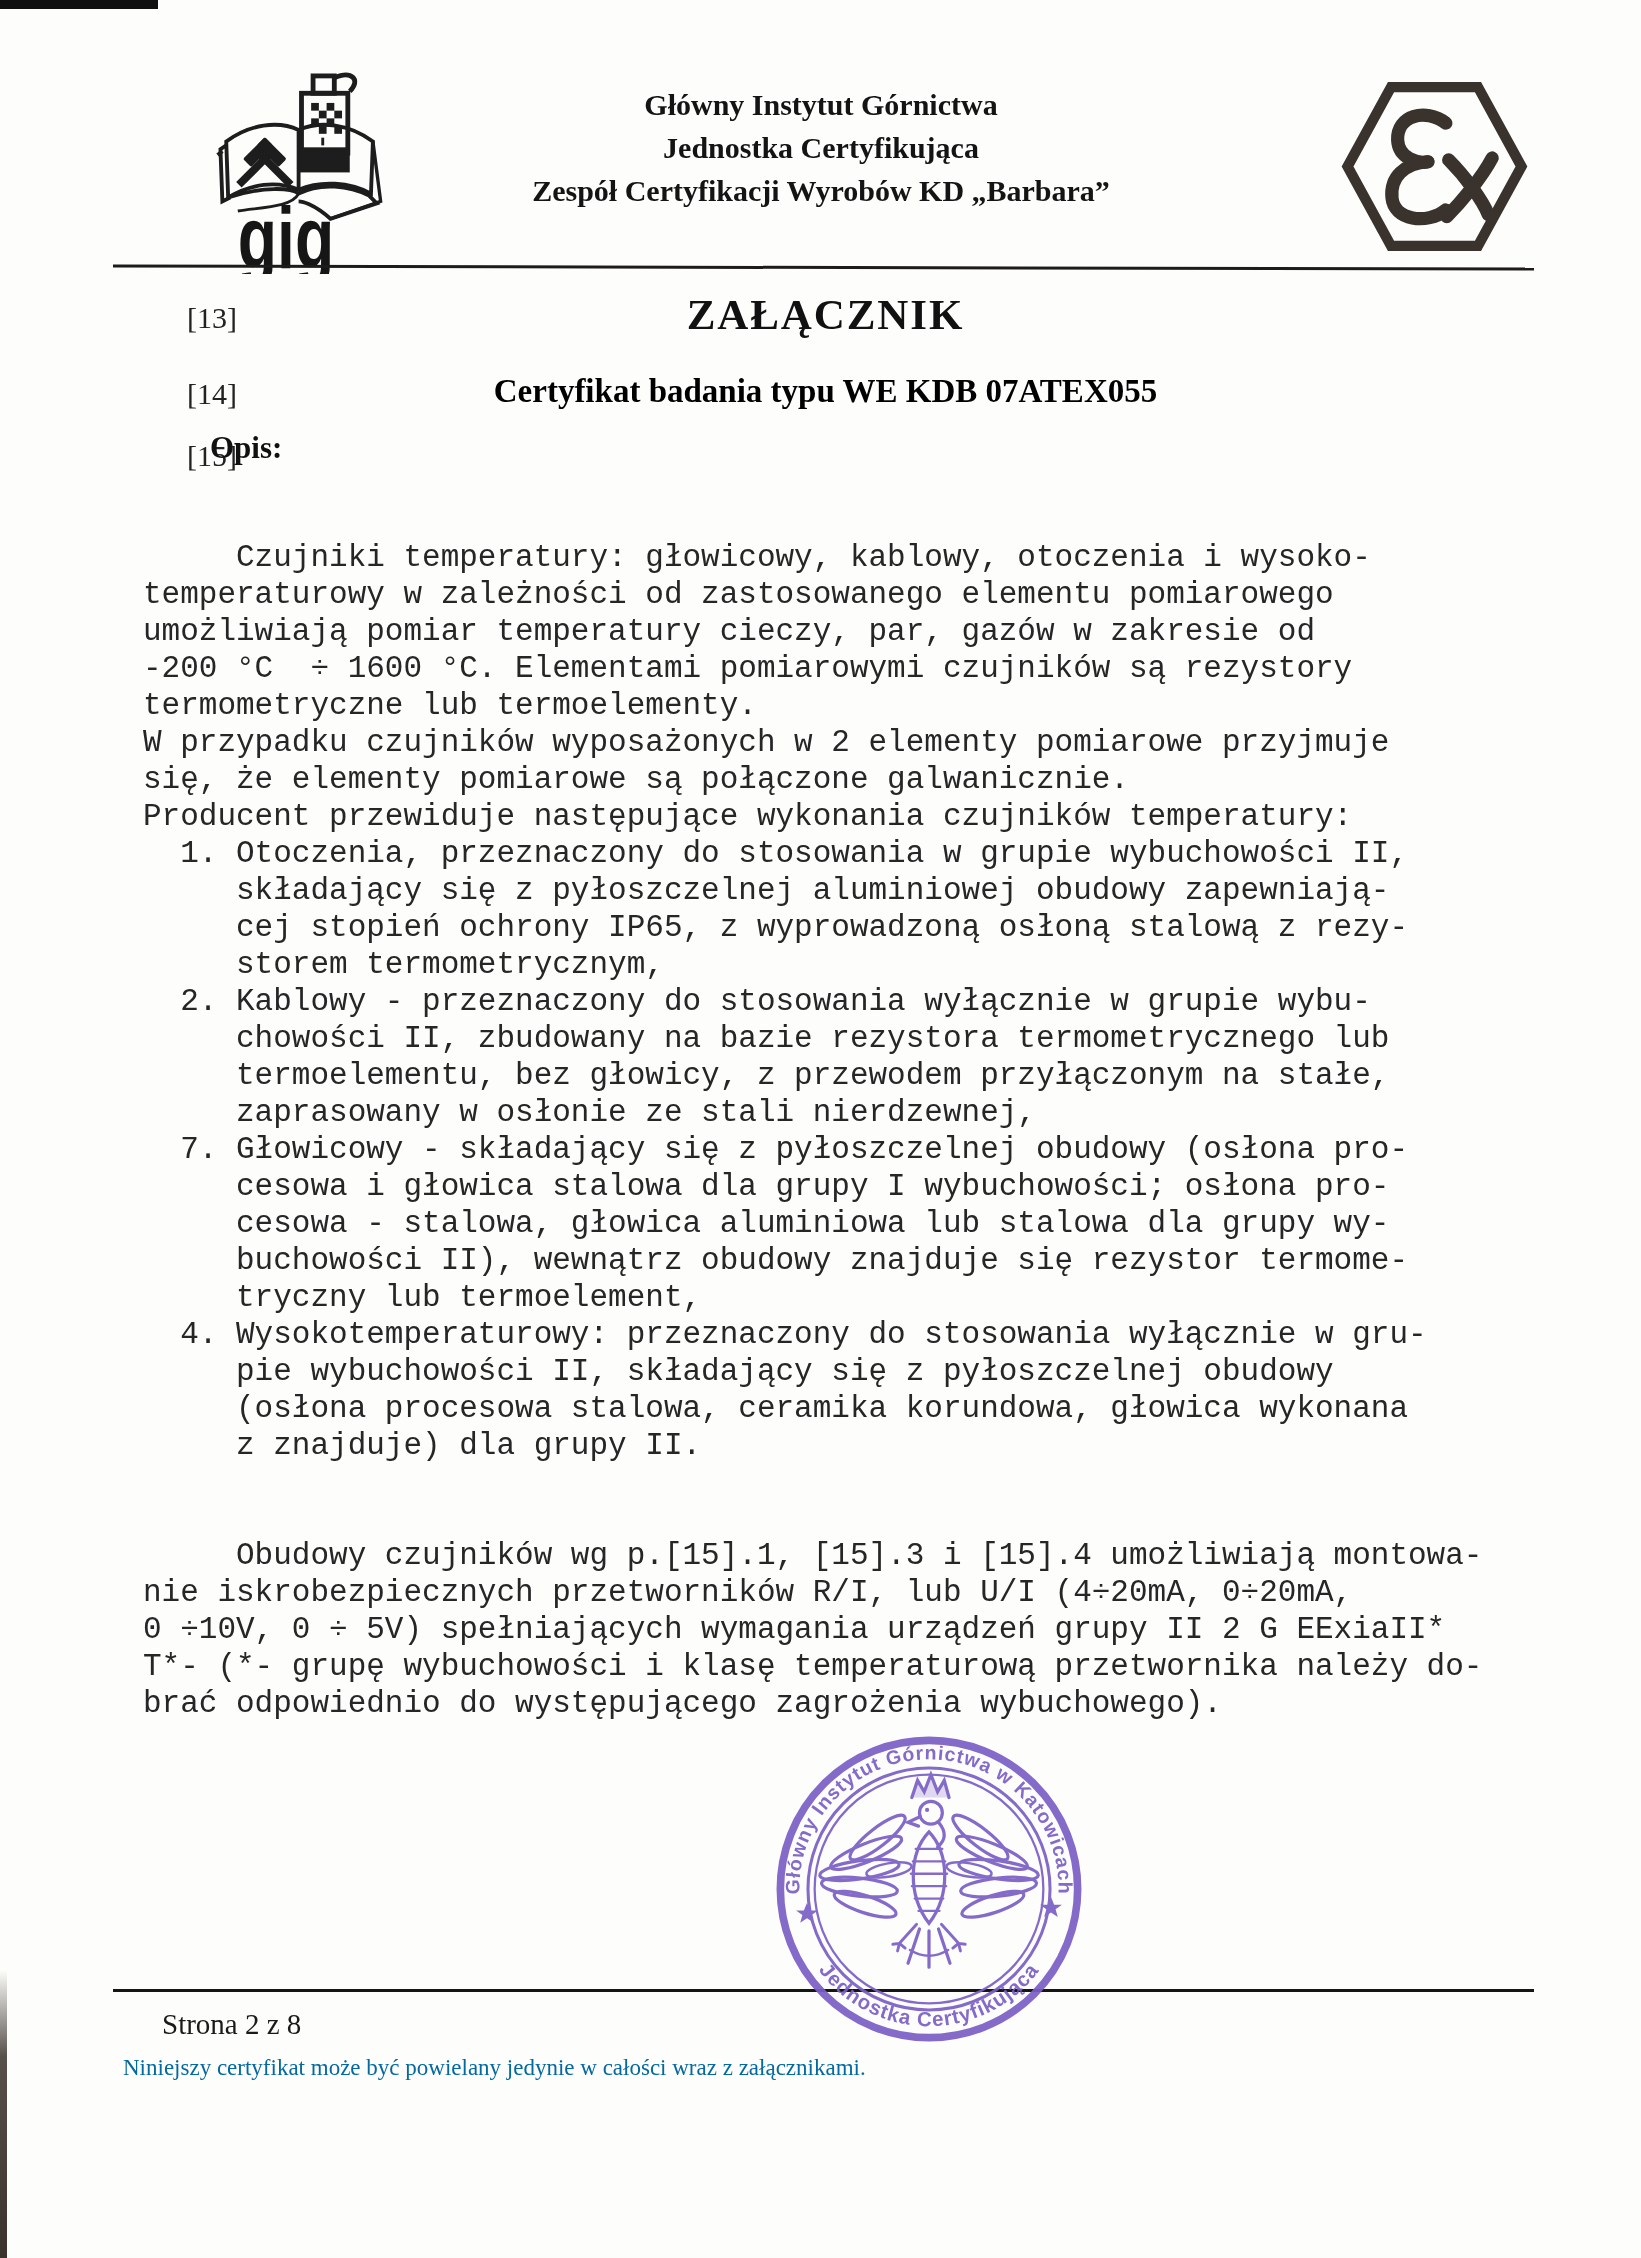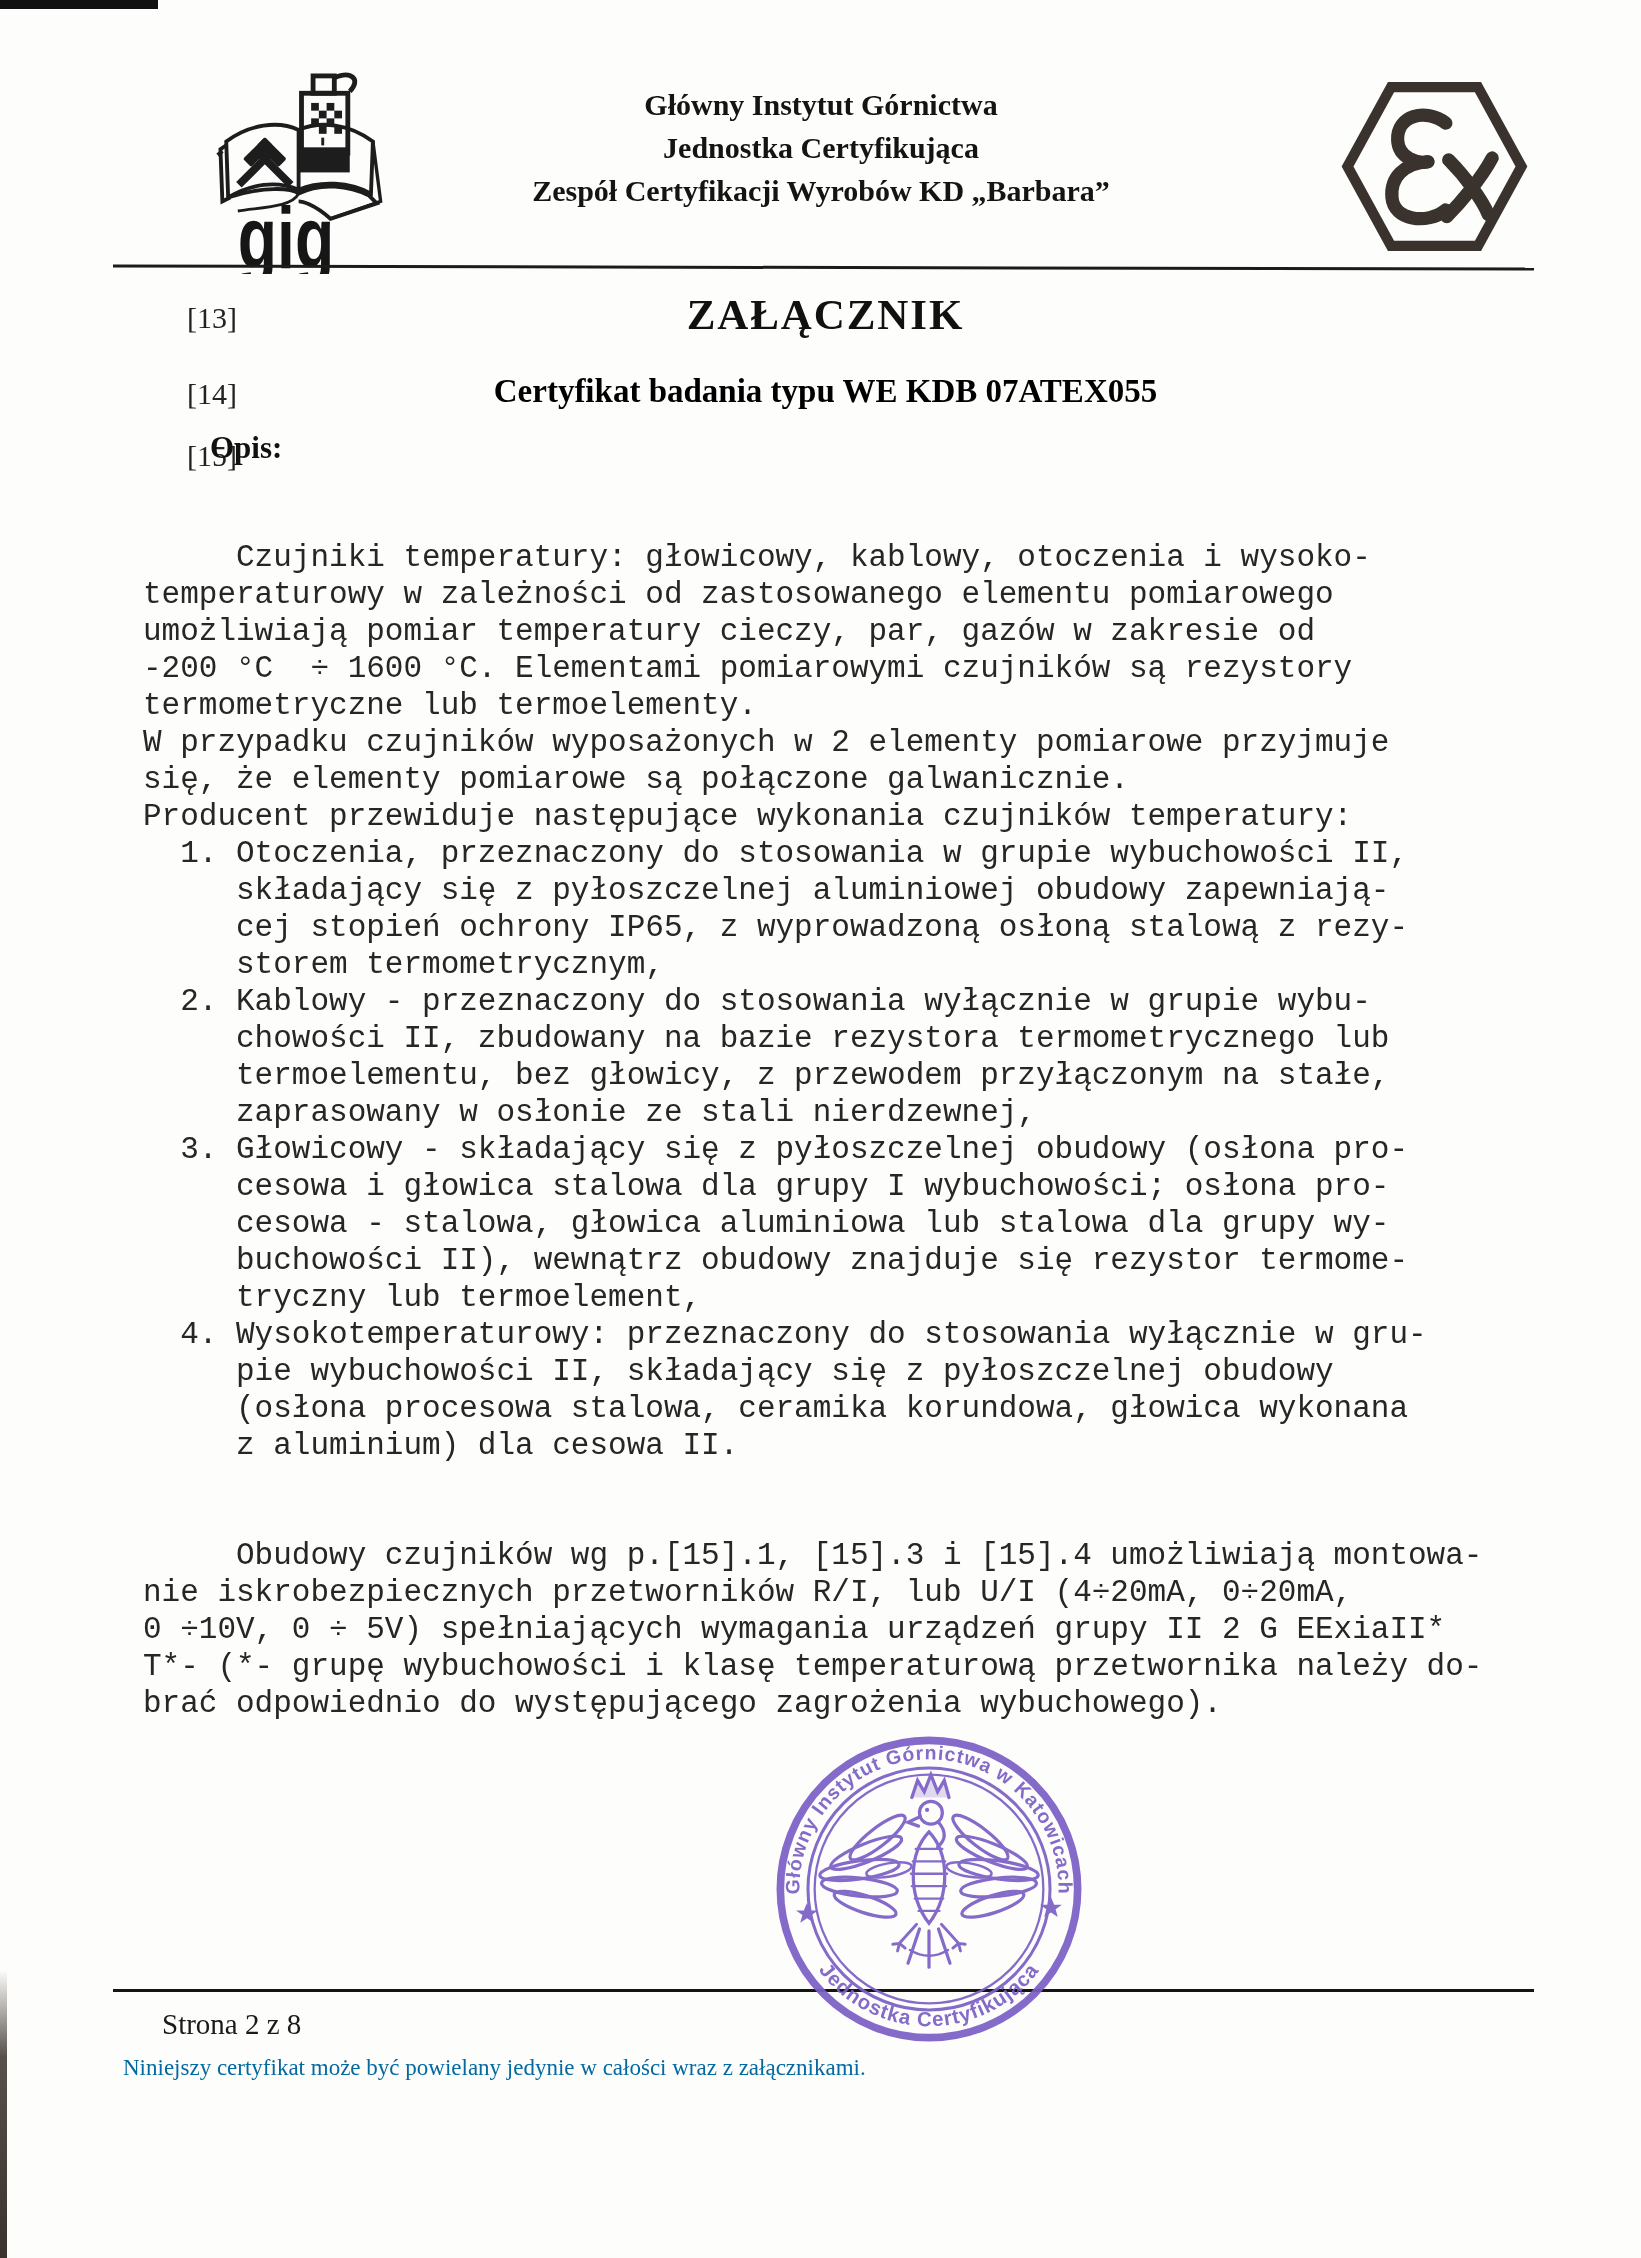--- a/index.html
+++ b/index.html
@@ -150,29 +150,29 @@
       <div>się, że elementy pomiarowe są połączone galwanicznie.</div>
       <div>Producent przewiduje następujące wykonania czujników temperatury:</div>
       <div>  1. Otoczenia, przeznaczony do stosowania w grupie wybuchowości II,</div>
       <div>     składający się z pyłoszczelnej aluminiowej obudowy zapewniają-</div>
       <div>     cej stopień ochrony IP65, z wyprowadzoną osłoną stalową z rezy-</div>
       <div>     storem termometrycznym,</div>
       <div>  2. Kablowy - przeznaczony do stosowania wyłącznie w grupie wybu-</div>
       <div>     chowości II, zbudowany na bazie rezystora termometrycznego lub</div>
       <div>     termoelementu, bez głowicy, z przewodem przyłączonym na stałe,</div>
       <div>     zaprasowany w osłonie ze stali nierdzewnej,</div>
-      <div>  3. Głowicowy - składający się z pyłoszczelnej obudowy (osłona pro-</div>
+      <div>  7. Głowicowy - składający się z pyłoszczelnej obudowy (osłona pro-</div>
       <div>     cesowa i głowica stalowa dla grupy I wybuchowości; osłona pro-</div>
       <div>     cesowa - stalowa, głowica aluminiowa lub stalowa dla grupy wy-</div>
       <div>     buchowości II), wewnątrz obudowy znajduje się rezystor termome-</div>
       <div>     tryczny lub termoelement,</div>
       <div>  4. Wysokotemperaturowy: przeznaczony do stosowania wyłącznie w gru-</div>
       <div>     pie wybuchowości II, składający się z pyłoszczelnej obudowy</div>
       <div>     (osłona procesowa stalowa, ceramika korundowa, głowica wykonana</div>
-      <div>     z aluminium) dla cesowa II.</div>
+      <div>     z znajduje) dla grupy II.</div>
     </div>
   <div class="mono-block para-2">
       <div>     Obudowy czujników wg p.[15].1, [15].3 i [15].4 umożliwiają montowa-</div>
       <div>nie iskrobezpiecznych przetworników R/I, lub U/I (4÷20mA, 0÷20mA,</div>
       <div>0 ÷10V, 0 ÷ 5V) spełniających wymagania urządzeń grupy II 2 G EExiaII*</div>
       <div>T*- (*- grupę wybuchowości i klasę temperaturową przetwornika należy do-</div>
       <div>brać odpowiednio do występującego zagrożenia wybuchowego).</div>
     </div>
 
   <div class="rule footer-rule"></div>

